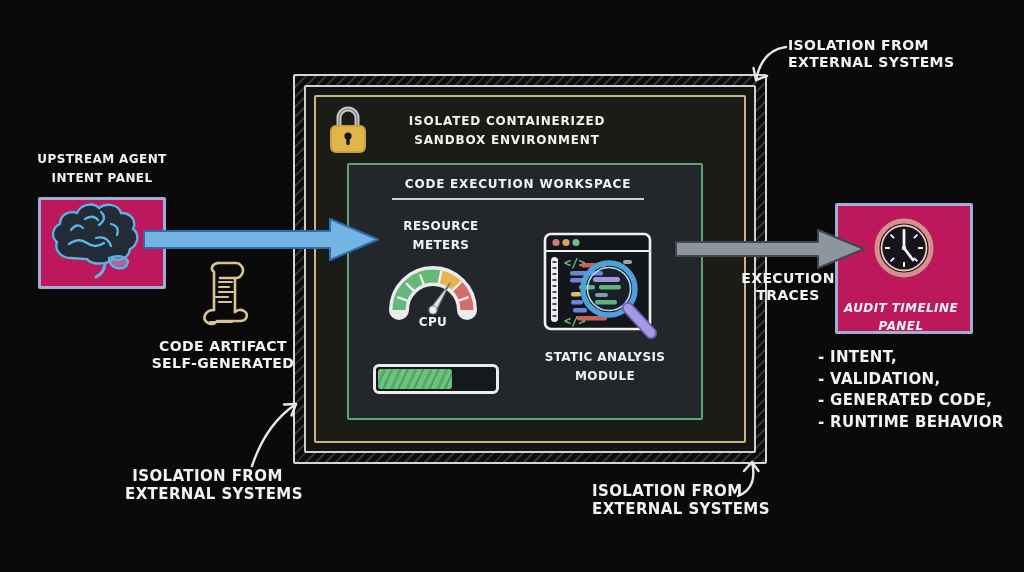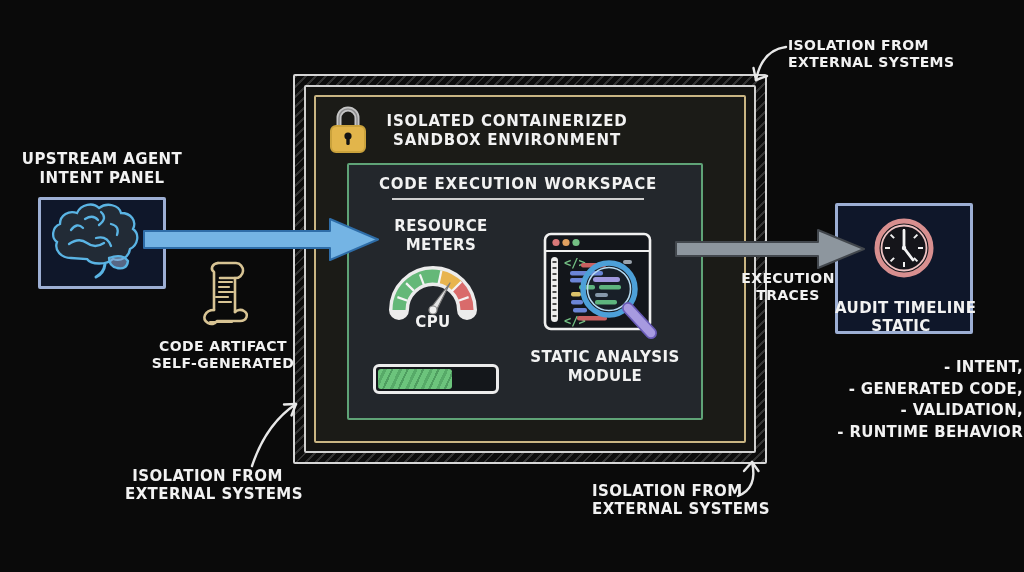--- a/index.html
+++ b/index.html
@@ -2,21 +2,21 @@
 <html><head>
 <meta charset="utf-8">
 <style>
   html,body{margin:0;padding:0;background:#000;}
   .canvas{
     position:relative;width:1024px;height:572px;overflow:hidden;
     background:#0a0a0a;
     font-family:"DejaVu Sans","Liberation Sans",sans-serif;
     font-weight:bold;color:#f2f2f2;
   }
-  .txt{position:absolute;text-align:center;letter-spacing:.4px;line-height:19px;font-size:15px;white-space:nowrap;z-index:6;}
+  .txt{position:absolute;text-align:center;letter-spacing:.4px;line-height:19px;font-size:12px;white-space:nowrap;z-index:6;}
   .txt div{white-space:nowrap;}
   .small{font-size:14px;line-height:17px;}
   
   .sandbox-outer{
     position:absolute;left:293px;top:74px;width:470px;height:386px;
     border:2px solid #d6d6d6;border-radius:2px;
     background:repeating-linear-gradient(135deg,#333 0 2px,#0c0c0c 2px 7px);
     z-index:1;
   }
   .sandbox-mid{
@@ -26,31 +26,31 @@
   .sandbox-inner{
     position:absolute;left:8px;top:8px;right:8px;bottom:8px;
     border:2px solid #c9b583;background:#1b1b17;border-radius:2px;
   }
   .workspace{
     position:absolute;left:347px;top:163px;width:352px;height:253px;
     border:2px solid #5fa377;background:#23272c;border-radius:2px;z-index:2;
   }
   .underline{position:absolute;height:2px;background:#cfcfcf;z-index:6;}
   .panel{
-    position:absolute;border:3px solid #9dafd4;background:#0f172a;border-radius:2px;z-index:3;
+    position:absolute;border:3px solid #9dafd4;background:#be185d;border-radius:2px;z-index:3;font-style:italic;
   }
   .membar{
     position:absolute;left:373px;top:364px;width:120px;height:24px;
     border:3px solid #ececec;border-radius:6px;background:#14171b;z-index:3;
   }
   .memfill{
     position:absolute;left:2px;top:2px;bottom:2px;border-radius:3px;
     background:repeating-linear-gradient(115deg,#6cc47c 0 5px,#57aa68 5px 8px,#6cc47c 8px 12px,#4f9e60 12px 14px);
   }
-  .bullets{position:absolute;left:818px;top:357px;width:205px;text-align:right;font-size:15px;line-height:21.5px;letter-spacing:.3px;z-index:6;}
+  .bullets{position:absolute;left:818px;top:347px;width:205px;text-align:left;font-size:15px;line-height:21.5px;letter-spacing:.3px;z-index:6;}
   svg{position:absolute;overflow:visible;}
   .arrow{z-index:5;}
   .icon{z-index:4;}
 </style>
 </head>
 <body>
 
 <div class="canvas">
 
   <div class="txt" style="left:18px;top:150px;width:168px;">
@@ -225,28 +225,28 @@
           <line x1="45.4" y1="18.6" x2="41.9" y2="22.1"></line>
         <line x1="18.6" y1="45.4" x2="22.1" y2="41.9"></line>
           <line x1="45.4" y1="45.4" x2="41.9" y2="41.9"></line>
       </g>
       <line x1="32" y1="32" x2="32" y2="14.5" stroke="#f4f4f4" stroke-width="2.8" stroke-linecap="round"></line>
       <line x1="32" y1="32" x2="41" y2="44" stroke="#f4f4f4" stroke-width="2.8" stroke-linecap="round"></line>
       <circle cx="32" cy="32" r="2.2" fill="#f4f4f4"></circle>
     </svg>
     <div class="txt" style="left:-3px;top:93px;width:132px;line-height:18px;">
       <div>AUDIT TIMELINE</div>
-      <div>STATIC</div>
+      <div>PANEL</div>
     </div>
   </div>
 
   <div class="bullets">
     <div>- INTENT,</div>
+    <div>- VALIDATION,</div>
     <div>- GENERATED CODE,</div>
-    <div>- VALIDATION,</div>
     <div>- RUNTIME BEHAVIOR</div>
   </div>
 
   <div class="txt small" style="left:788px;top:37px;width:175px;text-align:left;">
     <div>ISOLATION FROM</div>
     <div>EXTERNAL SYSTEMS</div>
   </div>
   <svg class="arrow" style="left:748px;top:42px;" width="40" height="48" viewBox="0 0 40 48">
     <g stroke="#e8e8e8" stroke-width="2.4" fill="none" stroke-linecap="round">
       <path d="M38 5 Q 14 8 8 38"></path>

